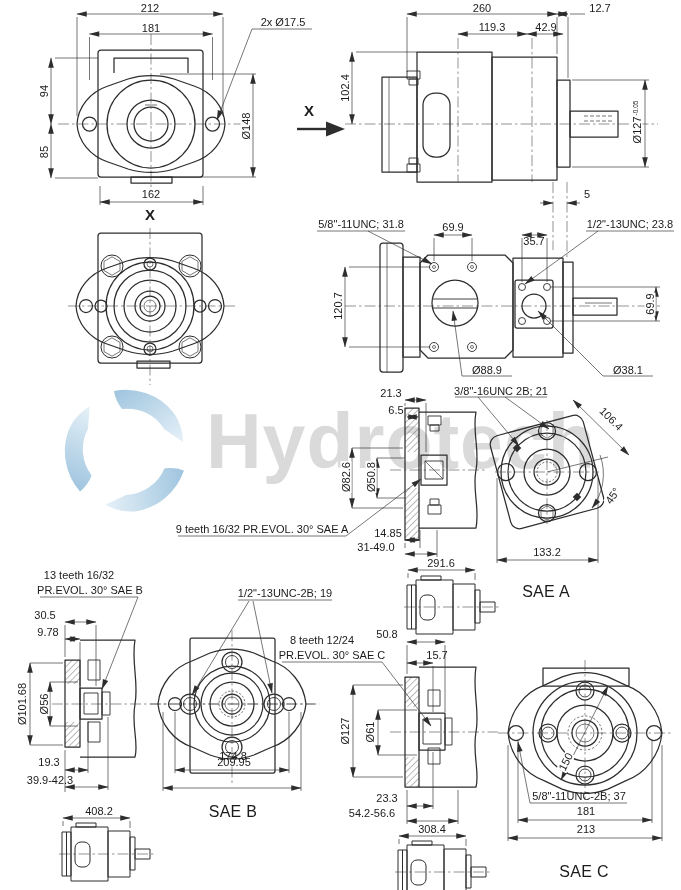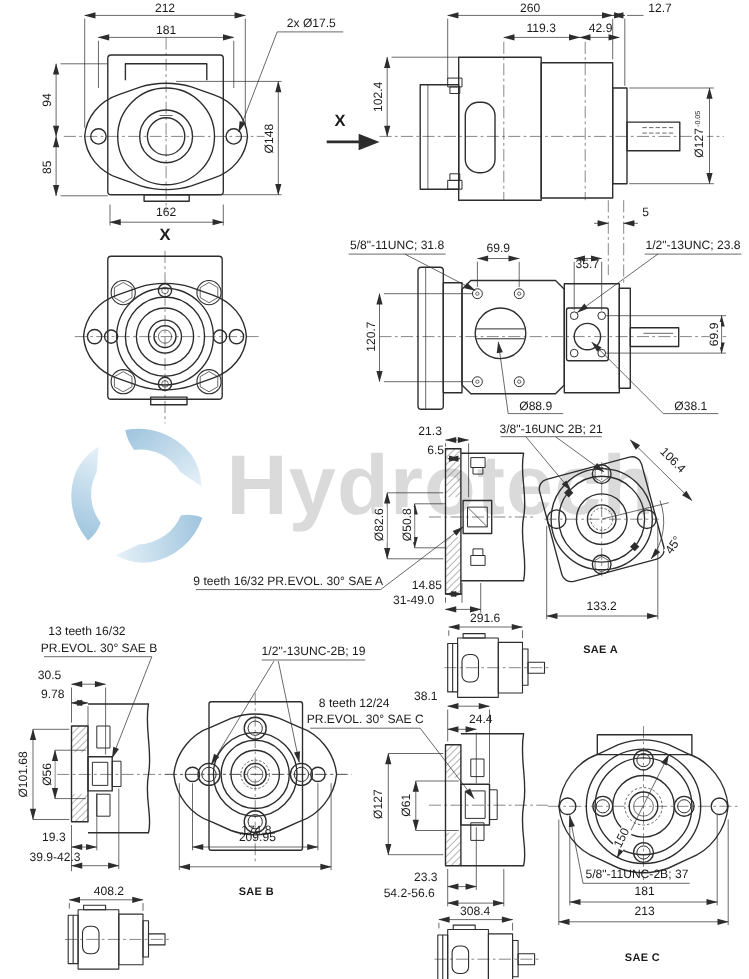--- a/index.html
+++ b/index.html
@@ -7,21 +7,21 @@
          font-family:"Liberation Sans",sans-serif;}
   .wm-logo{position:absolute;left:60px;top:385px;width:132px;height:132px;z-index:0;}
   .wm-text{position:absolute;left:206px;top:403px;font-size:77px;font-weight:bold;
            color:#dadada;letter-spacing:1px;z-index:0;line-height:1;}
   #lines{position:absolute;left:0;top:0;z-index:1;}
   .labels{position:absolute;left:0;top:0;width:100%;height:100%;z-index:2;pointer-events:none;}
   .labels div{position:absolute;}
   .dim{font-size:11px;color:#1b1b1b;white-space:nowrap;line-height:1;
        transform:translate(-50%,-50%) rotate(var(--r,0deg));}
   .bg{background:#fff;padding:0 1px;}
-  .bold{font-weight:bold;font-size:10px;letter-spacing:.3px;}
+  .bold{font-weight:normal;font-size:16px;letter-spacing:.3px;}
   .xmark{font-weight:bold;font-size:15px;}
   .tol{font-size:6.5px;vertical-align:3px;margin-left:1px;}
   
   .ol{stroke:#2d2d2d;stroke-width:1.25;fill:none;stroke-linejoin:round;}
   .tl{stroke:#2d2d2d;stroke-width:.65;fill:none;}
   .cl{stroke:#4a4a4a;stroke-width:.6;fill:none;stroke-dasharray:11 3 2.5 3;}
   .dl{stroke:#2d2d2d;stroke-width:.65;fill:none;marker-start:url(#ar);marker-end:url(#ar);}
   .la{stroke:#2d2d2d;stroke-width:.65;fill:none;marker-end:url(#ar);}
 </style>
 </head>
@@ -474,22 +474,22 @@
     <div class="dim" style="left:49px;top:762px">19.3</div>
     <div class="dim" style="left:50px;top:780px">39.9-42.3</div>
     <div class="dim" style="left:99px;top:811px">408.2</div>
     <div class="dim" style="left:285px;top:593px">1/2"-13UNC-2B; 19</div>
     <div class="dim" style="left:234px;top:762px">209.95</div>
     <div class="dim" style="left:233px;top:756px">174.8</div>
     <div class="dim bold" style="left:233px;top:812px">SAE B</div>
 
     <div class="dim" style="left:322px;top:640px">8 teeth 12/24</div>
     <div class="dim" style="left:332px;top:655px">PR.EVOL. 30° SAE C</div>
-    <div class="dim" style="left:387px;top:634px">38.1</div>
-    <div class="dim" style="left:437px;top:655px">24.4</div>
+    <div class="dim" style="left:387px;top:634px">50.8</div>
+    <div class="dim" style="left:437px;top:655px">15.7</div>
     <div class="dim bg" style="left:345px;top:731px;--r:-90deg">Ø127</div>
     <div class="dim bg" style="left:370px;top:732px;--r:-90deg">Ø61</div>
     <div class="dim" style="left:387px;top:798px">23.3</div>
     <div class="dim" style="left:372px;top:813px">54.2-56.6</div>
     <div class="dim" style="left:432px;top:829px">308.4</div>
     <div class="dim bg" style="left:566px;top:762px;--r:-63deg">150</div>
     <div class="dim" style="left:579px;top:796px">5/8"-11UNC-2B; 37</div>
     <div class="dim" style="left:586px;top:811px">181</div>
     <div class="dim" style="left:586px;top:829px">213</div>
     <div class="dim bold" style="left:584px;top:872px">SAE C</div>

